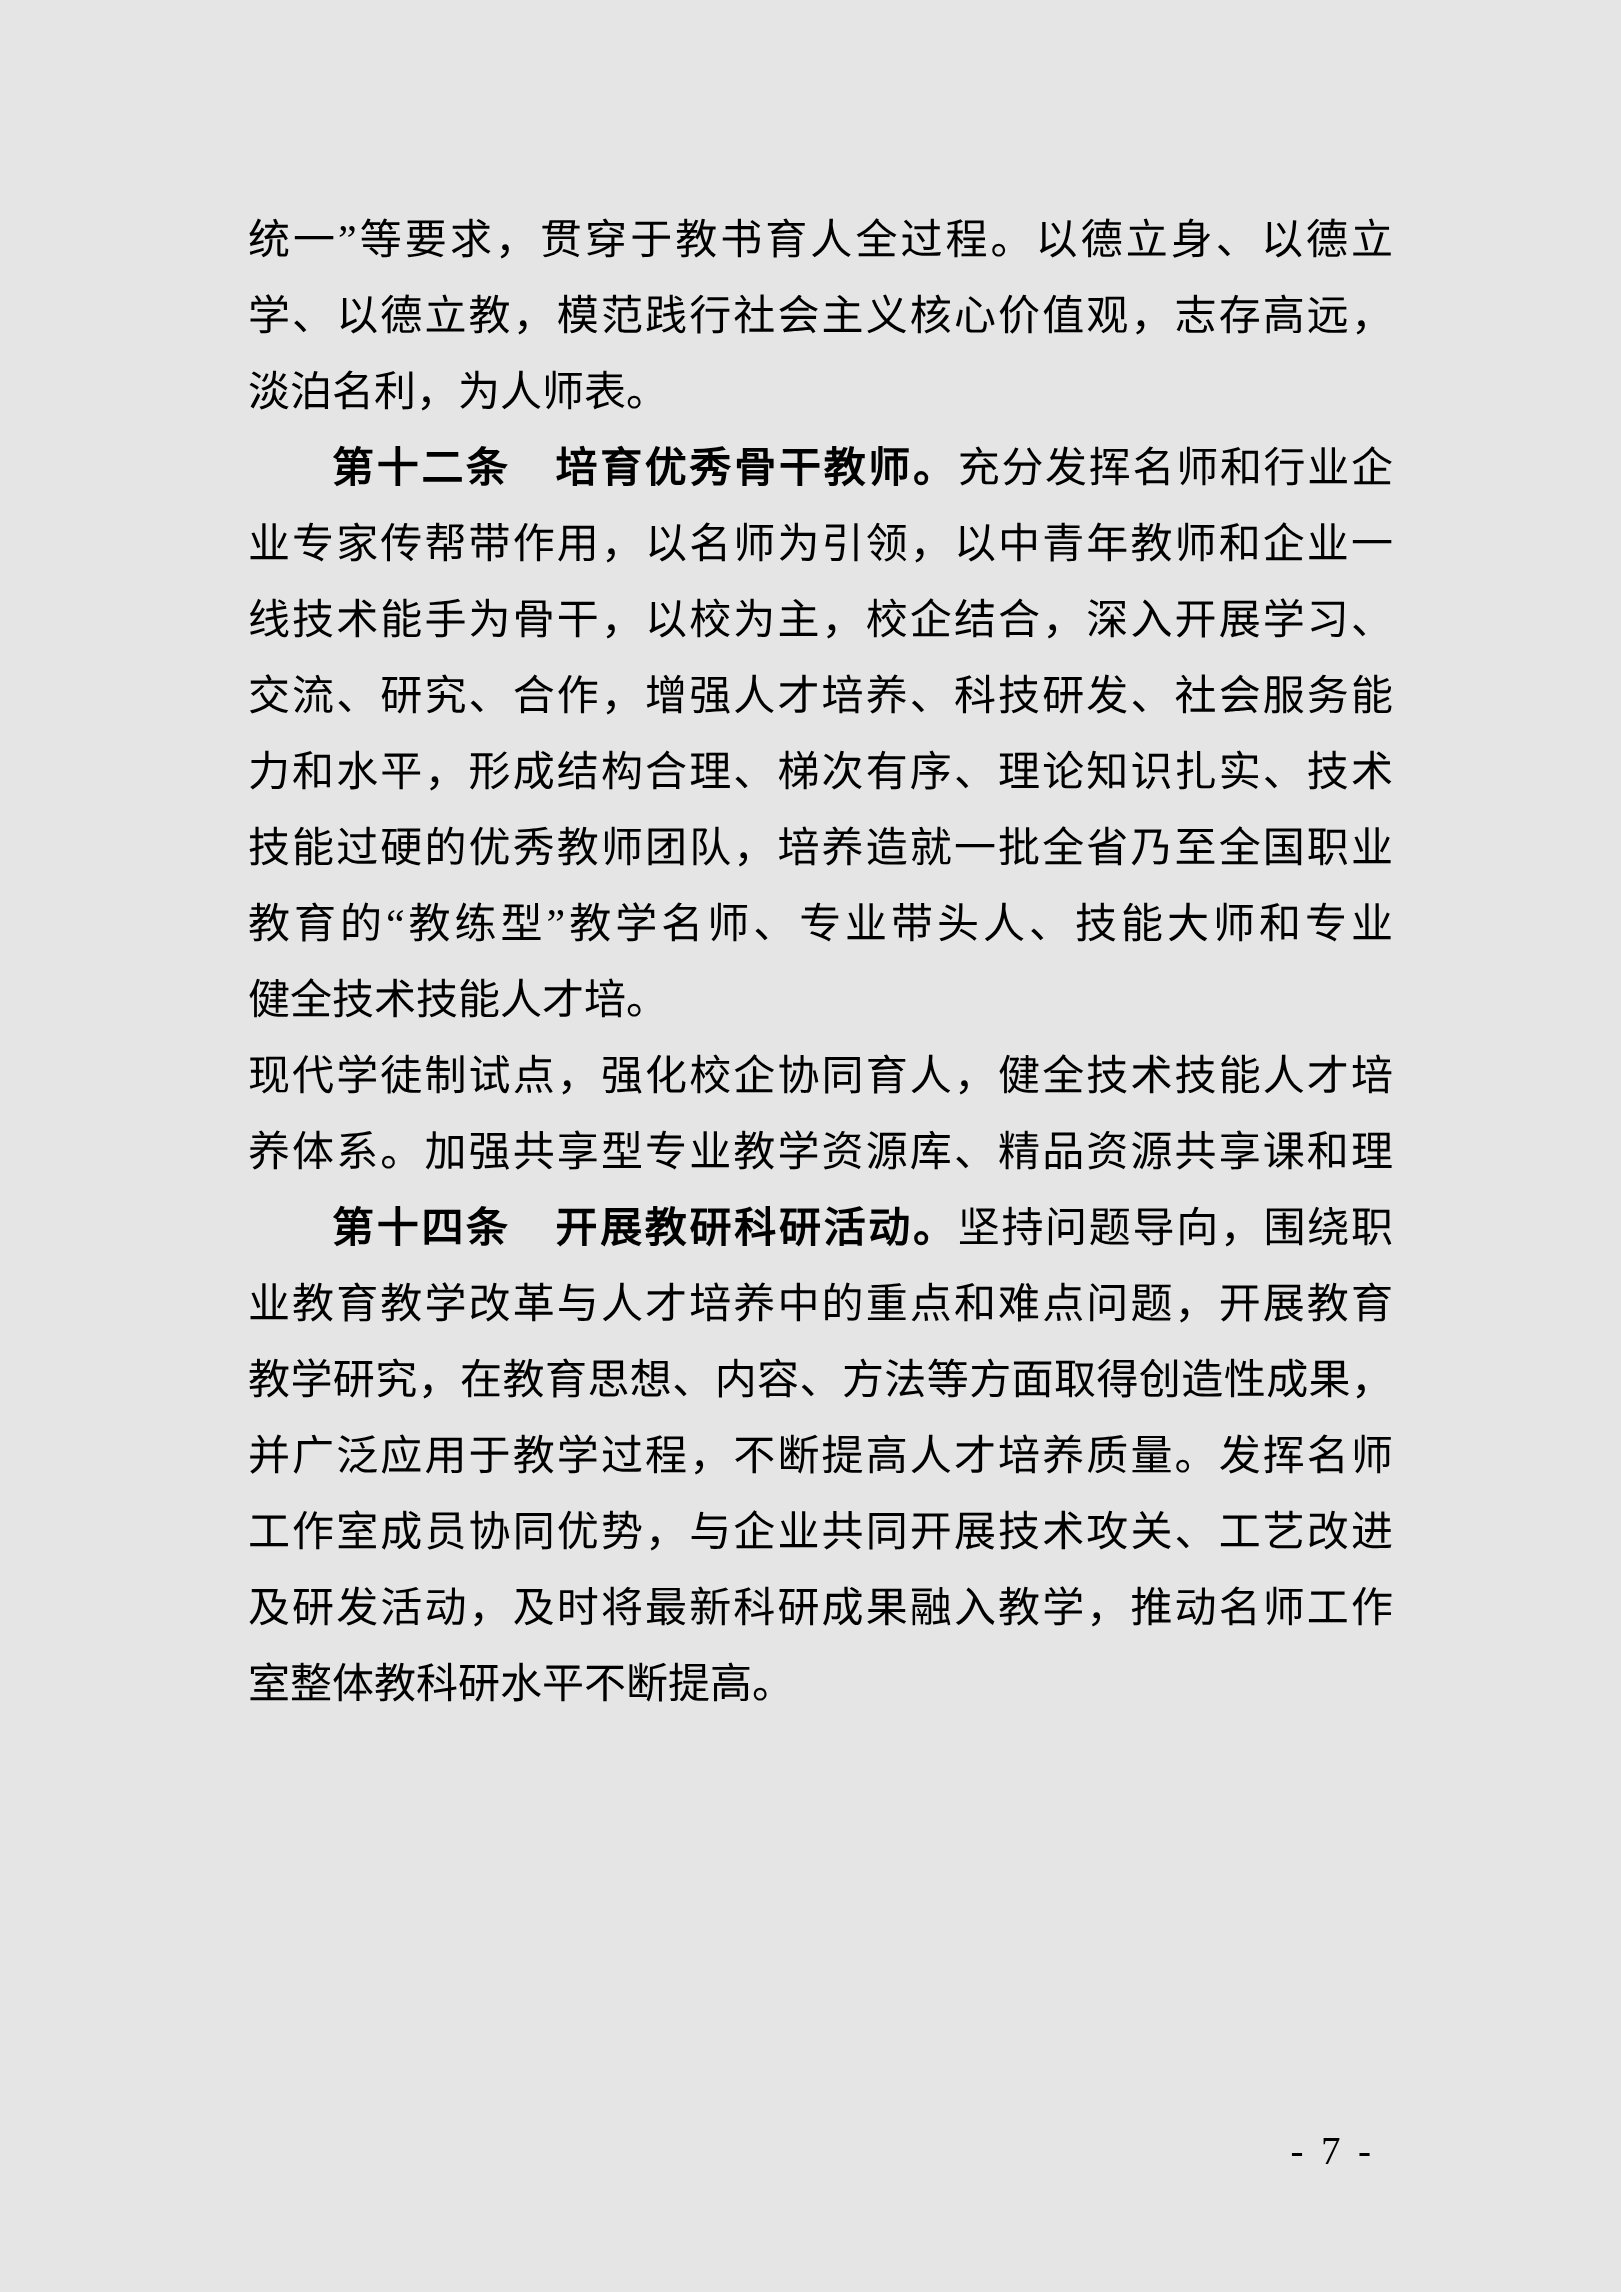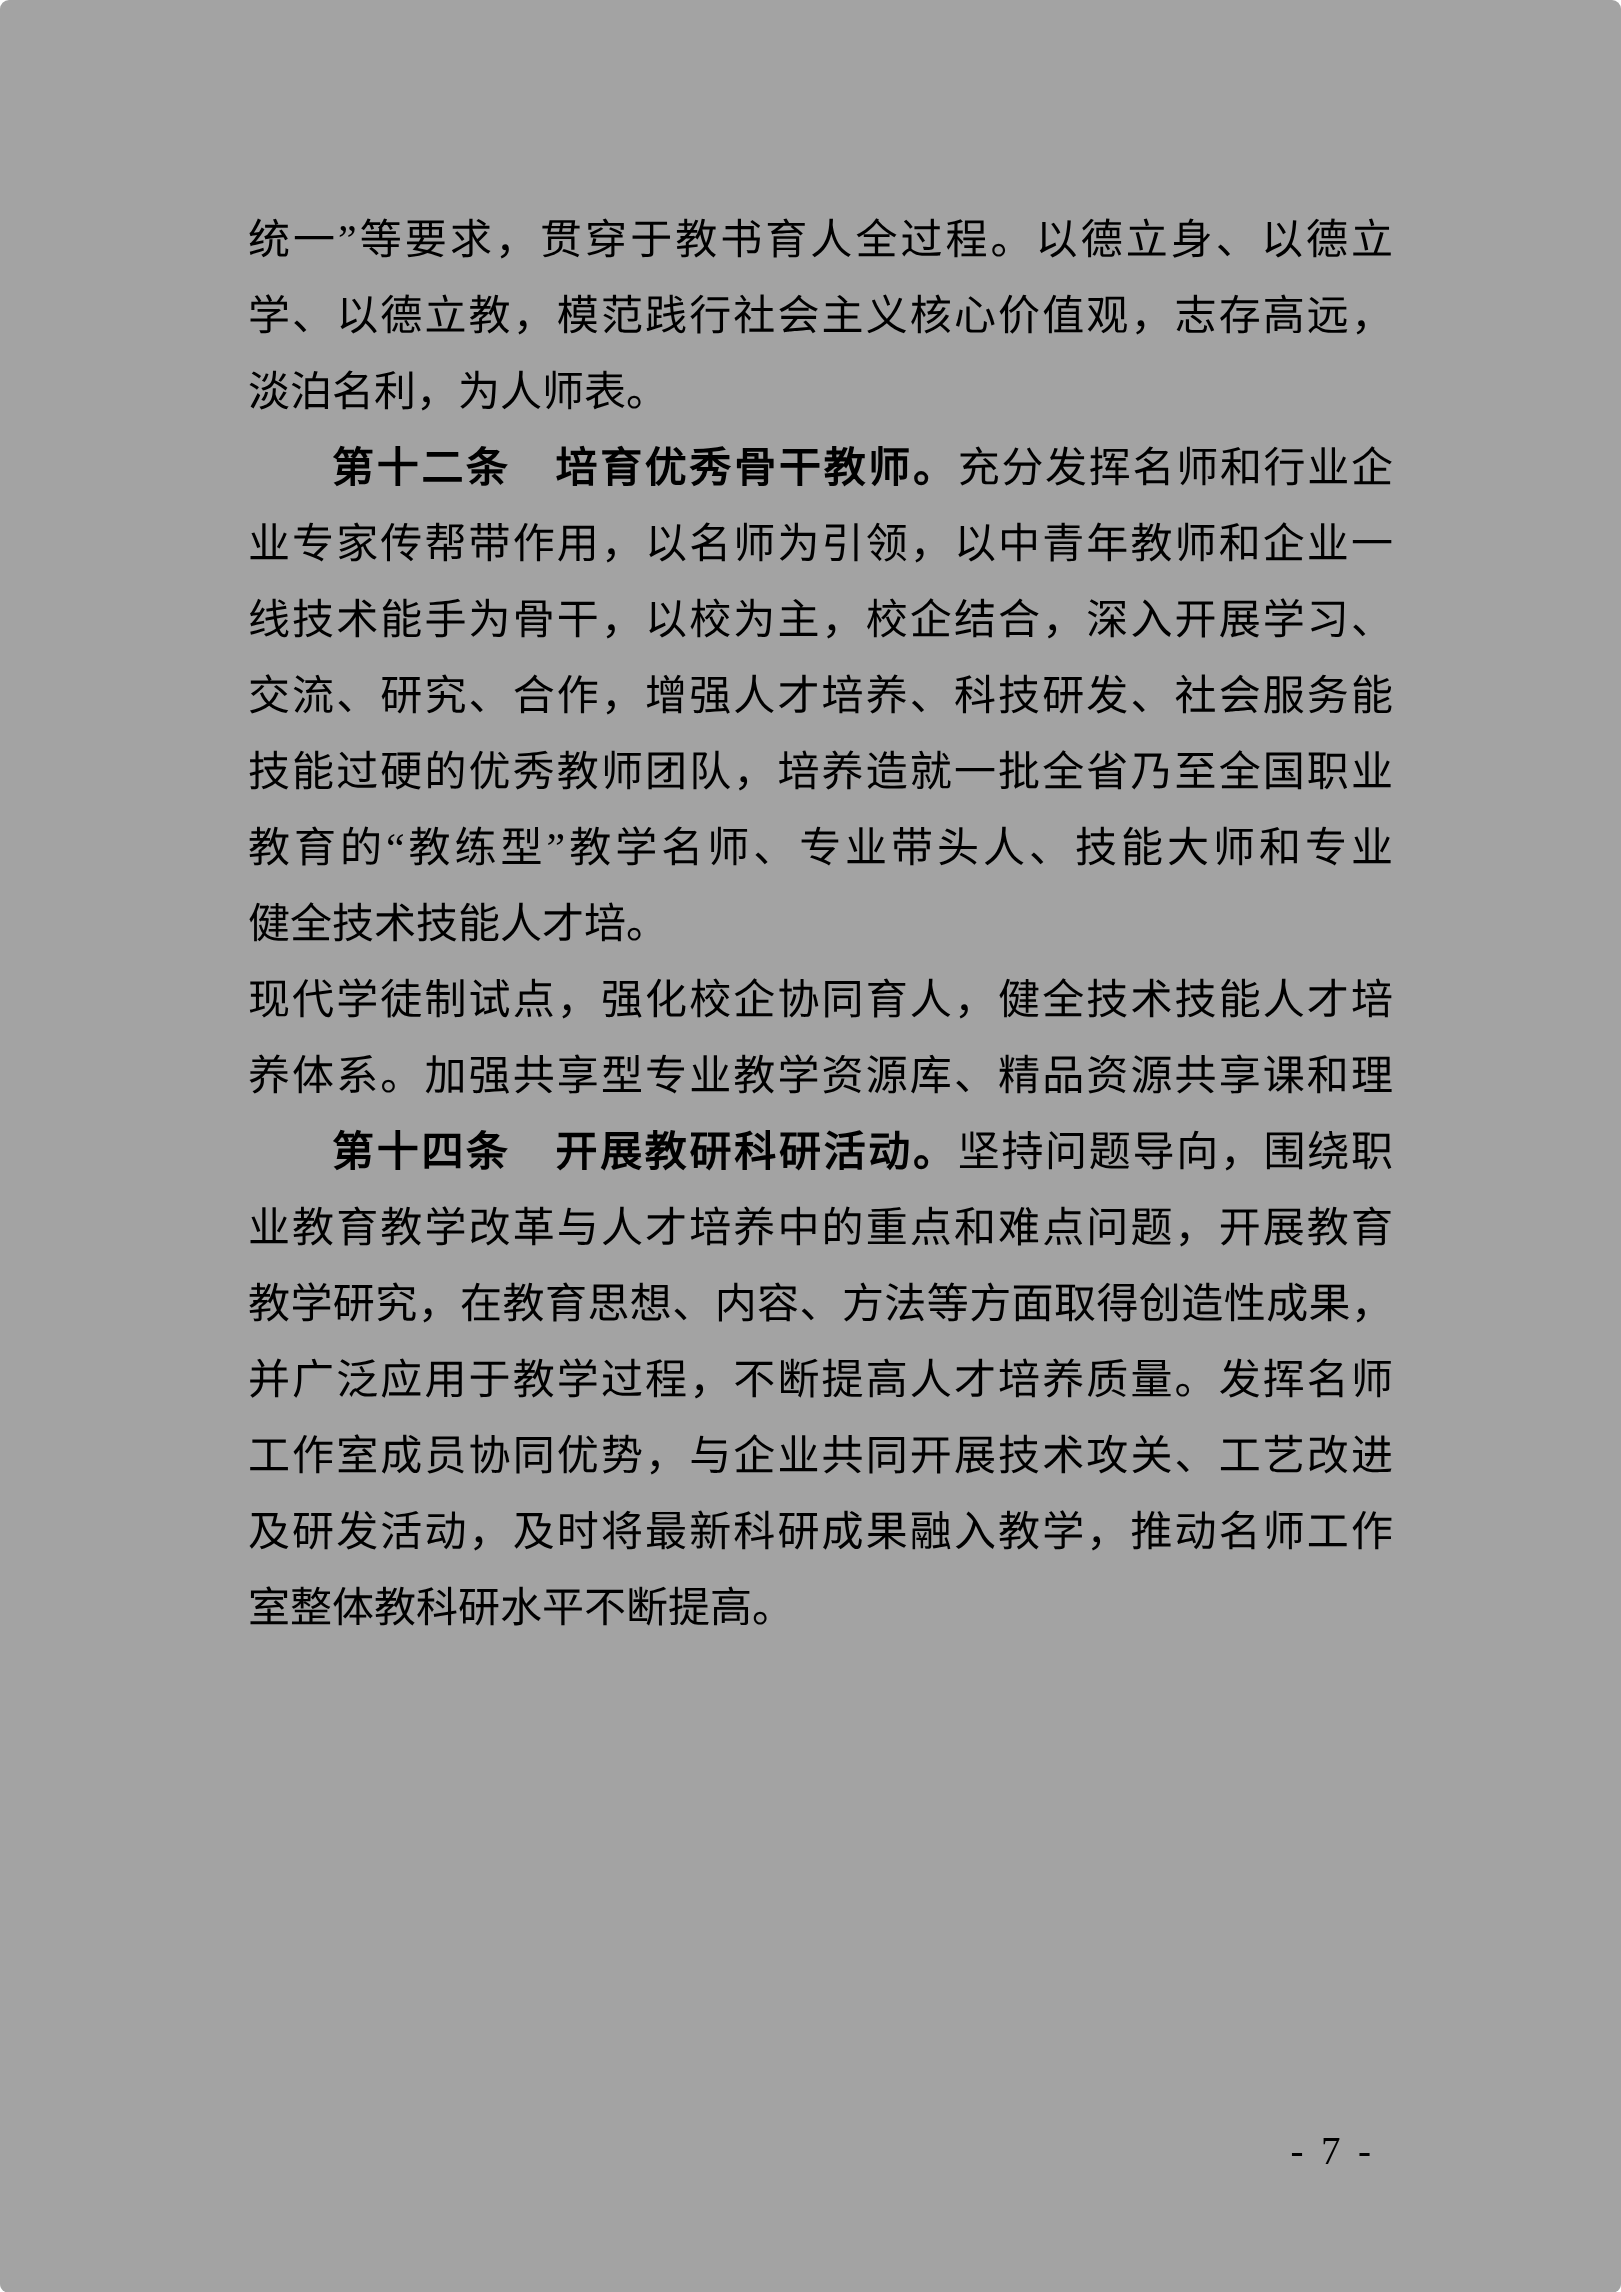--- a/index.html
+++ b/index.html
@@ -4,25 +4,24 @@
 <style>
   html, body {
     margin: 0;
     padding: 0;
     background: #ffffff;
   }
   .page {
     position: relative;
     width: 1621px;
     height: 2293px;
-    background: #a3a3a3;
+    background: #e5e5e5;
     overflow: hidden;
     font-family: "Liberation Serif", "DejaVu Serif", serif;
     color: #000000;
-    border-radius: 9px;
   }
   .text-block {
     position: absolute;
     left: 248px;
     top: 202px;
     width: 1145px;
   }
   .line {
     font-size: 42px;
     line-height: 76px;
@@ -68,20 +67,21 @@
   <div class="text-block">
 
     <div class="line fill">统一”等要求，贯穿于教书育人全过程。以德立身、以德立</div>
     <div class="line fill">学、以德立教，模范践行社会主义核心价值观，志存高远，</div>
     <div class="line end">淡泊名利，为人师表。</div>
 
     <div class="line fill indent"><span class="head">第十二条　培育优秀骨干教师。</span><span>充分发挥名师和行业企</span></div>
     <div class="line fill">业专家传帮带作用，以名师为引领，以中青年教师和企业一</div>
     <div class="line fill">线技术能手为骨干，以校为主，校企结合，深入开展学习、</div>
     <div class="line fill">交流、研究、合作，增强人才培养、科技研发、社会服务能</div>
+    <div class="line fill">力和水平，形成结构合理、梯次有序、理论知识扎实、技术</div>
     <div class="line fill">技能过硬的优秀教师团队，培养造就一批全省乃至全国职业</div>
     <div class="line fill">教育的“教练型”教学名师、专业带头人、技能大师和专业</div>
     <div class="line end">健全技术技能人才培。</div>
 
     <div class="line fill">现代学徒制试点，强化校企协同育人，健全技术技能人才培</div>
     <div class="line fill">养体系。加强共享型专业教学资源库、精品资源共享课和理</div>
 
     <div class="line fill indent"><span class="head">第十四条　开展教研科研活动。</span><span>坚持问题导向，围绕职</span></div>
     <div class="line fill">业教育教学改革与人才培养中的重点和难点问题，开展教育</div>
     <div class="line fill">教学研究，在教育思想、内容、方法等方面取得创造性成果，</div>

